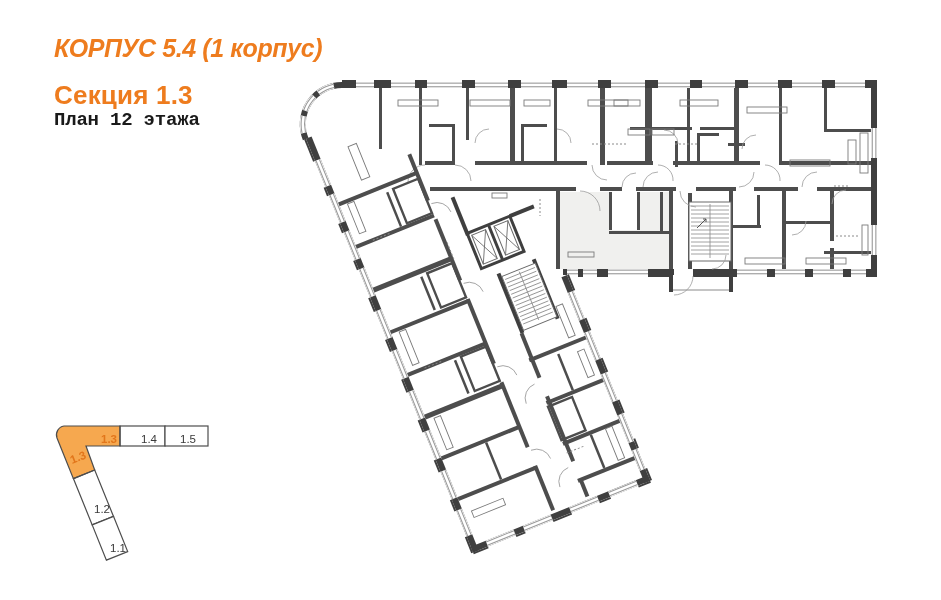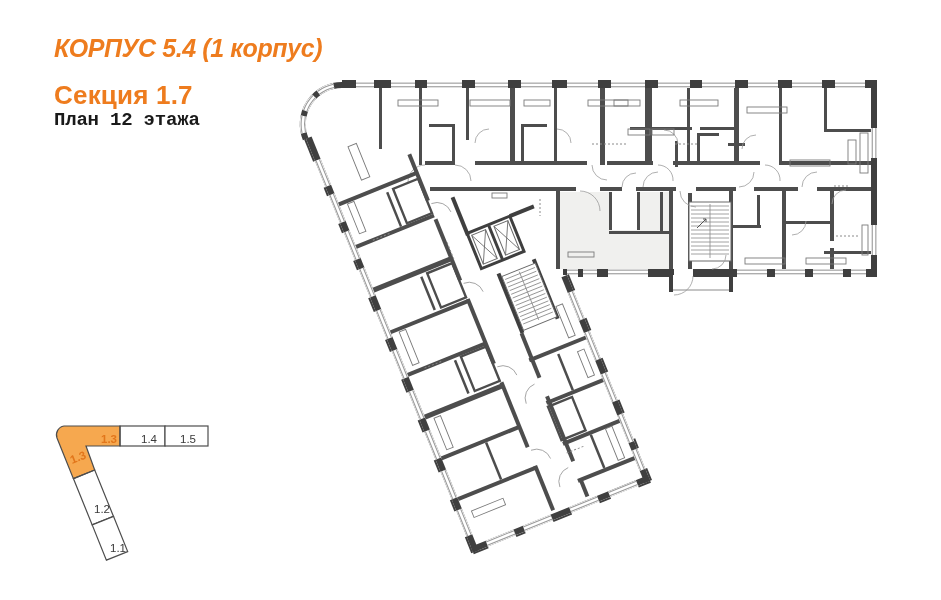--- a/index.html
+++ b/index.html
@@ -6,21 +6,21 @@
   body{font-family:"Liberation Sans", sans-serif;position:relative;}
   .t1{position:absolute;left:54px;top:34px;font-size:25px;font-weight:700;color:#ee7c1e;letter-spacing:-0.4px;font-style:italic;}
   .t2{position:absolute;left:54px;top:80px;font-size:26px;font-weight:700;color:#ee7c1e;letter-spacing:0.2px;}
   .t3{position:absolute;left:54px;top:109px;font-size:19px;font-weight:700;color:#1a1a1a;letter-spacing:-0.2px;font-family:Liberation Mono, monospace;}
 </style>
 </head>
 <body>
 
 <div class="t1">КОРПУС 5.4 (1 корпус)</div>
 
-<div class="t2">Секция 1.7</div>
+<div class="t2">Секция 1.3</div>
 
 <div class="t3">План 12 этажа</div>
 <svg width="941" height="600" viewBox="0 0 941 600" style="position:absolute;left:0;top:0">
 <defs>
 <g id="winh30">
         <rect x="0" y="0" width="30" height="6" fill="#ffffff"></rect>
         <rect x="0" y="0.6" width="30" height="1.1" fill="#9a9a9a"></rect>
         <rect x="0" y="4.2" width="30" height="1.1" fill="#9a9a9a"></rect>
       </g>
 </defs>

